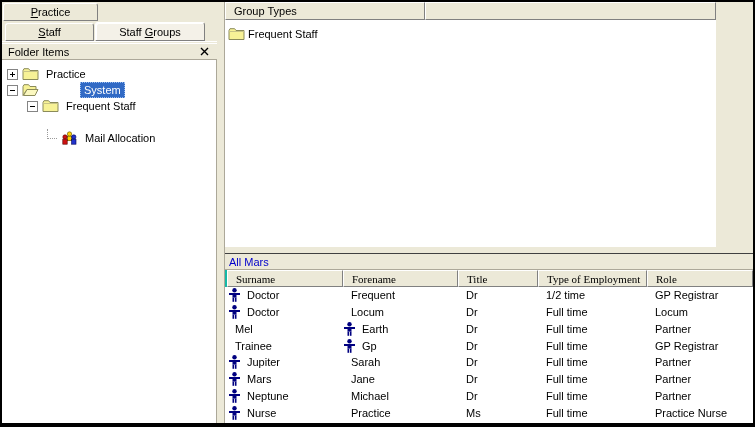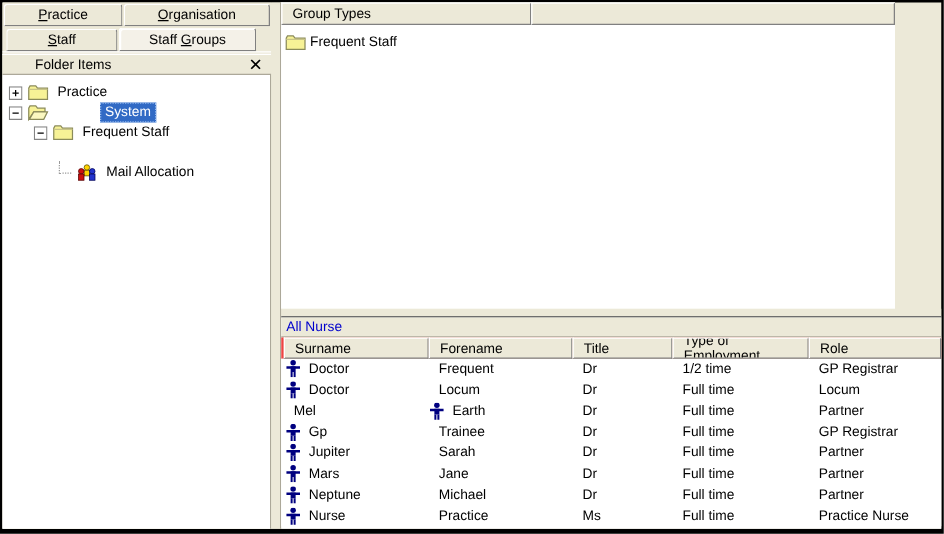--- a/index.html
+++ b/index.html
@@ -17,21 +17,21 @@
   .tab { position:absolute; top:1px; height:18px; background:#ece9d8;
          border:1px solid #808080; border-top:1px solid #fff; border-left:1px solid #fff;
          border-radius:3px 3px 0 0; display:flex; align-items:center; justify-content:center;
          cursor:default; }
   .tab.active { background:#f4f1e8; height:19px; top:0; box-shadow:inset 1px 1px 0 #fff; }
   .tab u { text-decoration:underline; }
 
   .caption-bar { position:absolute; left:0; top:41px; width:100%; height:17px; background:#ece9d8;
                  border-top:1px solid #fff; border-bottom:1px solid #aca899;
                  display:flex; align-items:center; padding:0 6px; }
-  .caption-bar .title { flex:1;margin-left:20px; }
+  .caption-bar .title { flex:1; }
   .close-btn { width:13px; height:13px; display:flex; align-items:center; justify-content:center; }
 
   .tree { position:absolute; left:0; top:58px; width:100%; bottom:0; background:#fff;
           border-right:1px solid #aca899; padding-top:6px; overflow:hidden; }
   .tree-row { height:16px; display:flex; align-items:center; white-space:nowrap; }
   .expander { width:11px; height:11px; flex:0 0 11px; }
   .tree-icon { width:17px; height:14px; flex:0 0 17px; margin-left:4px; }
   .tree-label { margin-left:4px; padding:1px 3px; }
   .tree-label.selected { background:#316ac5; color:#fff; border:1px dotted #9abdef;margin-left:41px; }
   .l-conn { width:10px; height:10px; border-left:1px dotted #9a9a9a; border-bottom:1px dotted #9a9a9a; margin-bottom:8px; }
@@ -50,21 +50,21 @@
   .list-body { position:absolute; left:0; top:18px; width:100%; bottom:0; background:#fff; }
   .group-item { height:16px; margin-top:6px; display:flex; align-items:center; padding-left:3px; }
   .group-item .tree-icon { margin-left:0; }
   .group-item span { margin-left:3px; }
 
   
   .right-bottom { position:absolute; left:223px; top:251px; width:528px; bottom:0; background:#fff;
                   border-top:1px solid #404040; }
   .allstaff-bar { height:16px; background:#ece9d8; border-bottom:1px solid #aca899;
                   display:flex; align-items:center; padding-left:4px; color:#0000cc; }
-  .cols-header { height:17px; display:flex; padding-left:2px; background:#ef4444; }
+  .cols-header { height:17px; display:flex; padding-left:2px; background:#14b8a6;font-family:Liberation Serif, serif; }
   .col-seg { background:#ece9d8; border:1px solid #808080; border-top-color:#fff; border-left-color:#fff;
              display:flex; align-items:center; padding-left:8px; overflow:hidden; }
   .rows { background:#fff; }
   .staff-row { height:16.75px; display:flex; align-items:center; padding-left:2px; }
   .cell { display:flex; align-items:center; overflow:hidden; white-space:nowrap; }
   .c0 { width:116px; } .c1 { width:115px; } .c2 { width:80px; } .c3 { width:109px; } .c4 { flex:1; }
   .cell .txt { padding-left:8px; }
   .c0 .person { margin-left:2px; flex:0 0 11px; }
   .c0 .txt { padding-left:7px; }
 </style>
@@ -72,23 +72,20 @@
 <body>
 
 <div class="screen">
   <div class="inner">
 
     <div class="left-panel">
       <div class="tab-row r1" id="tabRow1">
           <div class="tab" style="left: 1px; width: 95px;">
             <span><u>P</u>ractice</span>
           </div>
-          <div class="tab" style="left: 97px; width: 117px;">
-            <span><u>O</u>rganisation</span>
-          </div>
         </div>
       <div class="tab-row r2" id="tabRow2">
           <div class="tab" style="left: 3px; width: 89px;">
             <span><u>S</u>taff</span>
           </div>
           <div class="tab active" style="left: 93px; width: 110px;">
             <span>Staff <u>G</u>roups</span>
           </div>
         </div>
 
@@ -165,21 +162,21 @@
                 <line x1="1" y1="4.5" x2="16" y2="4.5" stroke="#c8c487"></line>
               </svg></span>
             <span>Frequent Staff</span>
           </div>
         </div>
     </div>
 
     <div class="h-split"></div>
 
     <div class="right-bottom">
-      <div class="allstaff-bar">All Nurse</div>
+      <div class="allstaff-bar">All Mars</div>
       <div class="cols-header" id="colsHeader">
           <div class="col-seg c0">Surname</div>
           <div class="col-seg c1">Forename</div>
           <div class="col-seg c2">Title</div>
           <div class="col-seg c3">Type of Employment</div>
           <div class="col-seg c4">Role</div>
         </div>
       <div class="rows" id="staffRows">
           <div class="staff-row">
             <span class="cell c0">
@@ -247,32 +244,32 @@
               <span class="txt">Dr</span>
             </span>
             <span class="cell c3">
               <span class="txt">Full time</span>
             </span>
             <span class="cell c4">
               <span class="txt">Partner</span>
             </span>
           </div>
           <div class="staff-row">
+            <span class="cell c1">
+              <span class="txt">Trainee</span>
+            </span>
             <span class="cell c0">
               <svg class="person" width="11" height="14" viewBox="0 0 11 14">
                 <circle cx="5.5" cy="2.2" r="2.2" fill="#000080"></circle>
                 <rect x="0" y="5" width="11" height="2" fill="#000080"></rect>
                 <rect x="3.5" y="5" width="4" height="4.6" fill="#000080"></rect>
                 <rect x="3.5" y="9.6" width="1.6" height="4.2" fill="#000080"></rect>
                 <rect x="5.9" y="9.6" width="1.6" height="4.2" fill="#000080"></rect>
               </svg>
               <span class="txt">Gp</span>
-            </span>
-            <span class="cell c1">
-              <span class="txt">Trainee</span>
             </span>
             <span class="cell c2">
               <span class="txt">Dr</span>
             </span>
             <span class="cell c3">
               <span class="txt">Full time</span>
             </span>
             <span class="cell c4">
               <span class="txt">GP Registrar</span>
             </span>

